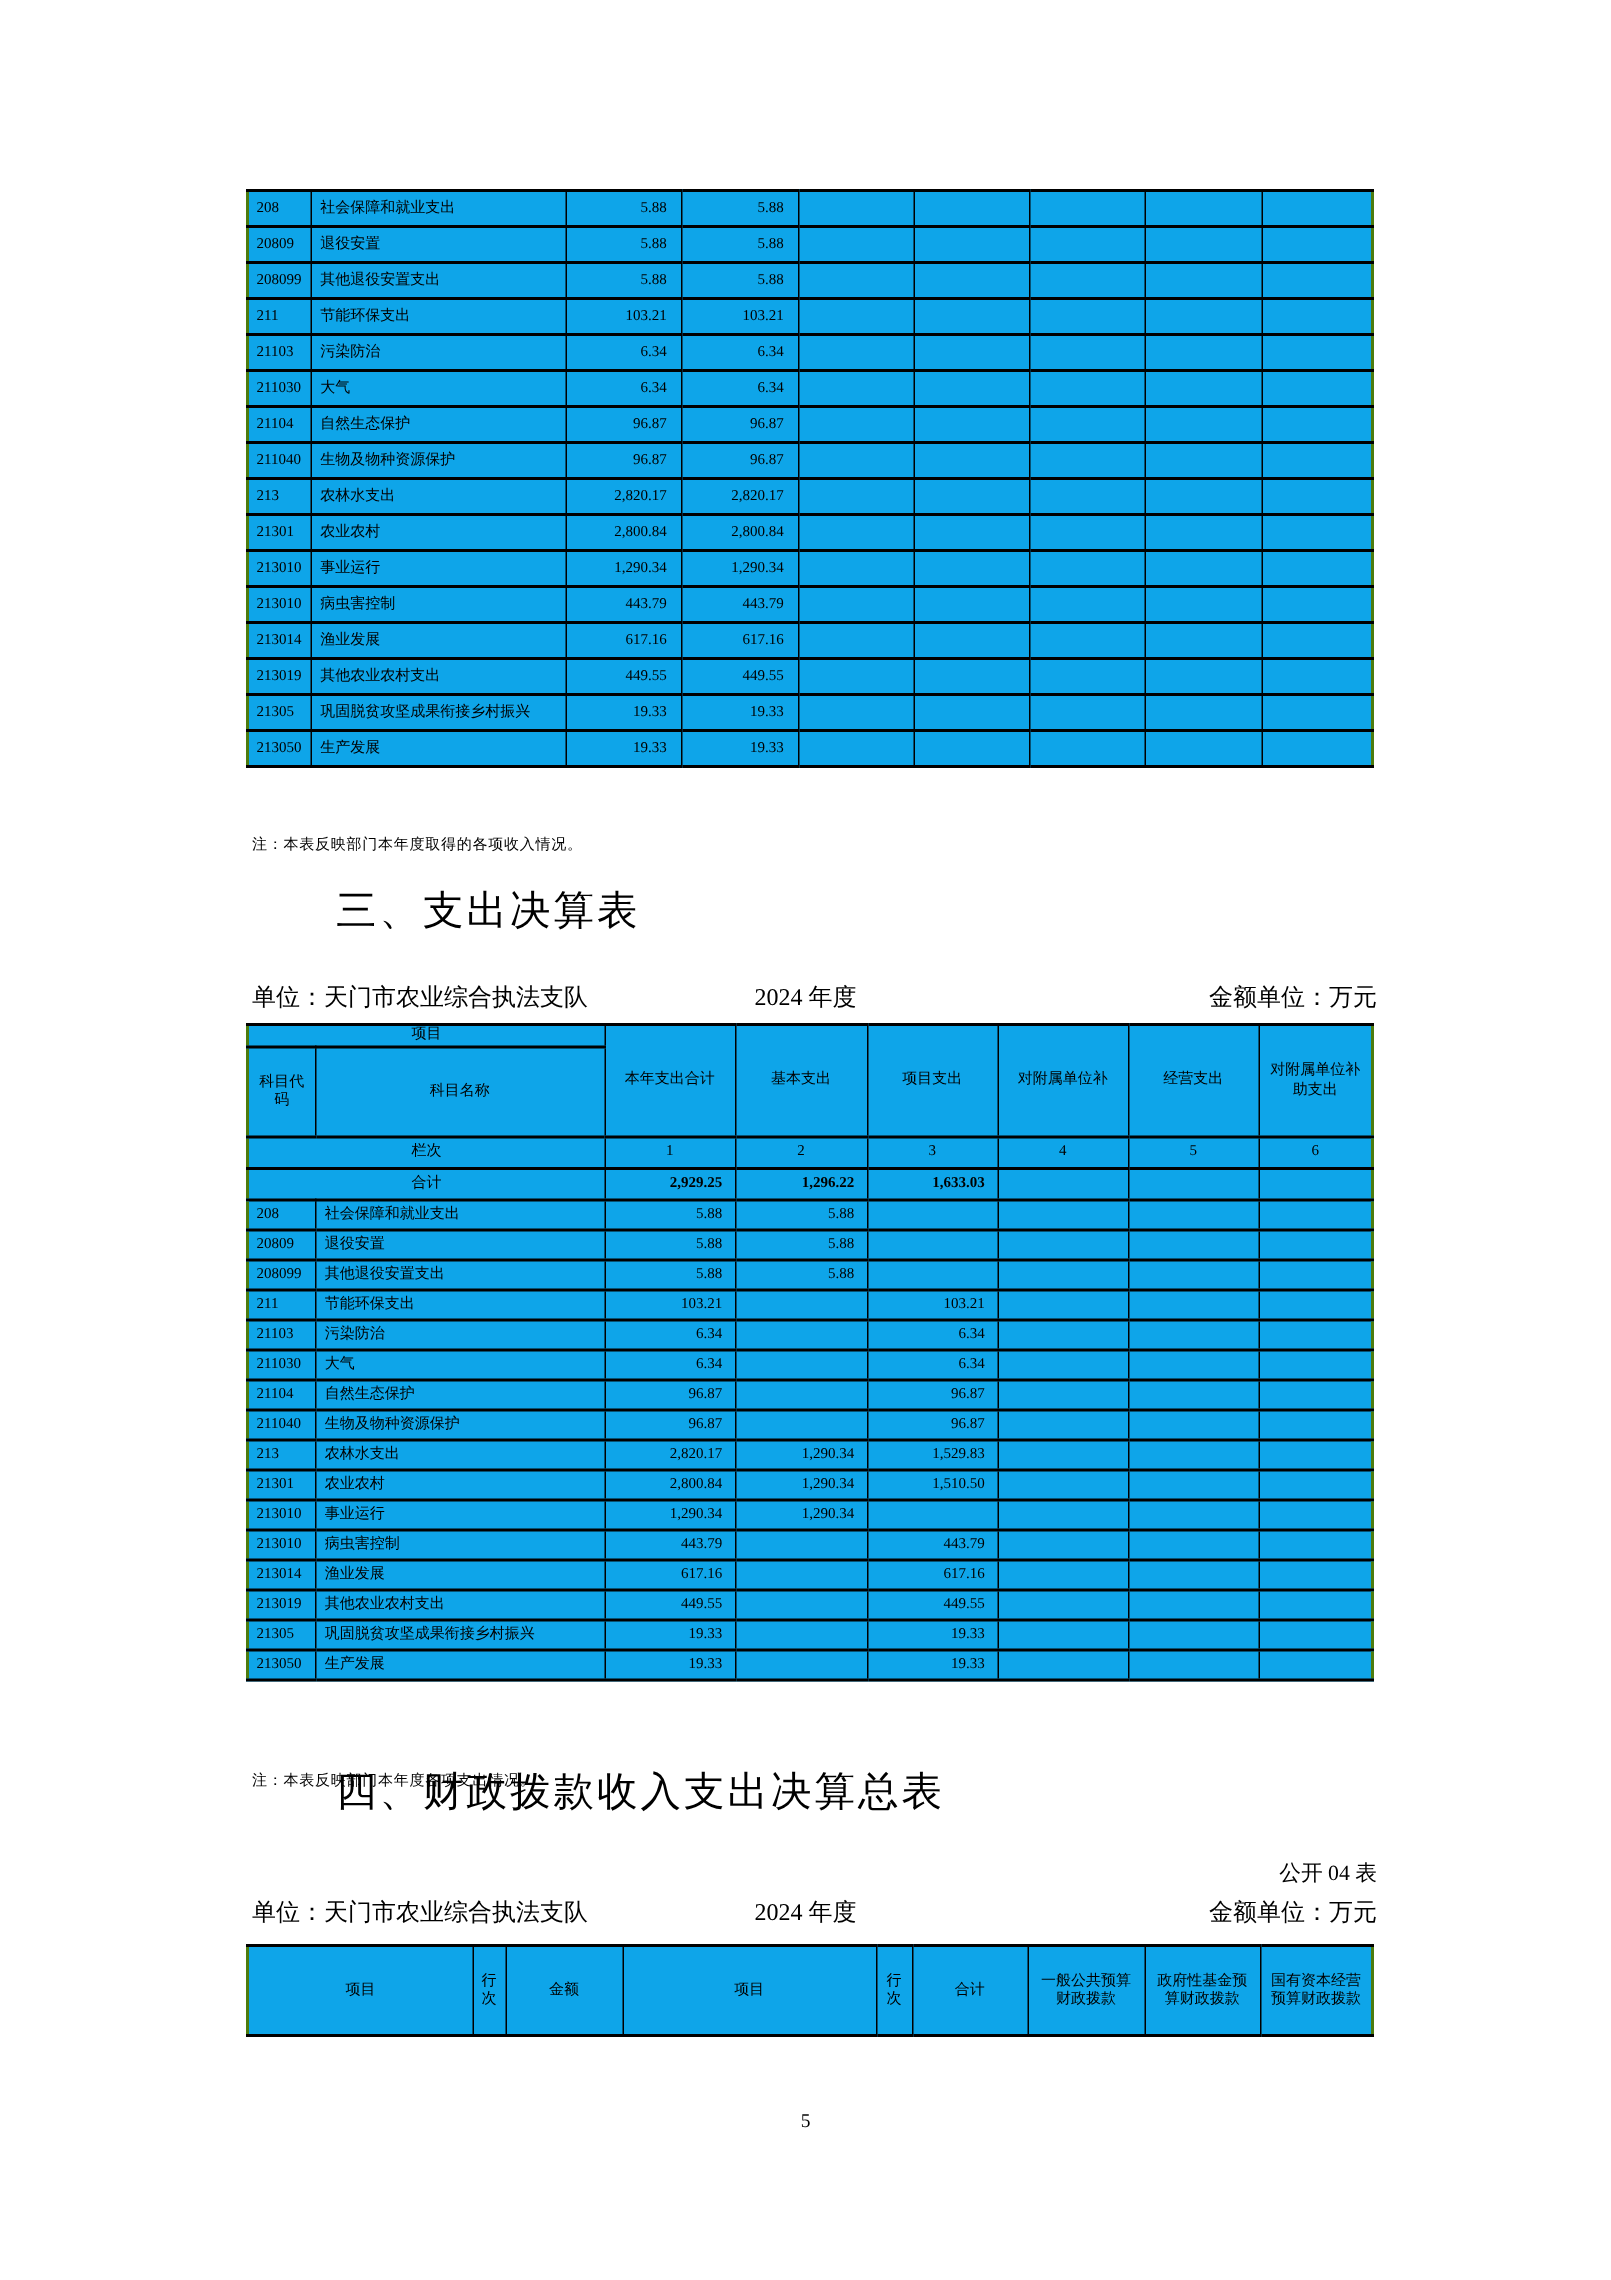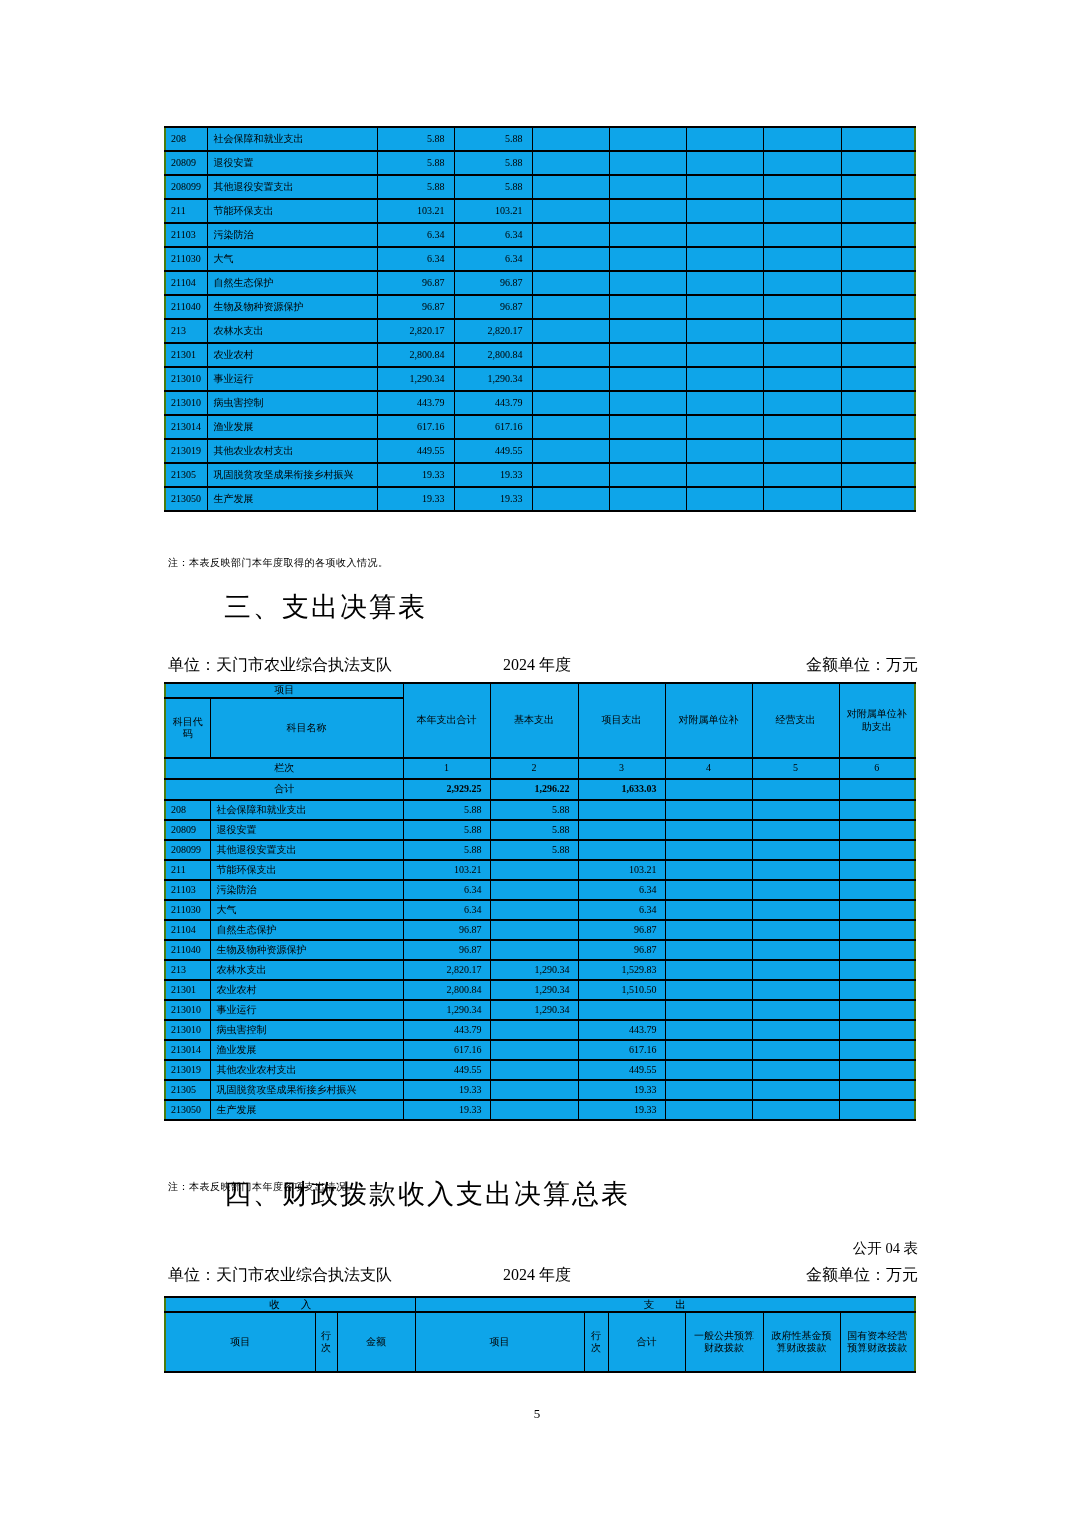--- a/index.html
+++ b/index.html
@@ -484,24 +484,20 @@
         <col style="width:22px">
         <col style="width:78px">
       <col style="width:169px">
         <col style="width:24px">
         <col style="width:77px">
       <col style="width:78px">
         <col style="width:77px">
         <col style="width:75px">
     </colgroup>
     <tbody>
-      <tr class="row-group">
-        <td colspan="3">收　　入</td>
-        <td colspan="6">支　　出</td>
-      </tr>
       <tr class="row-head">
         <td class="th">项目</td>
         <td class="th hangci">行
 次</td>
         <td class="th">金额</td>
         <td class="th">项目</td>
         <td class="th hangci">行
 次</td>
         <td class="th">合计</td>
         <td class="th pre">一般公共预算

